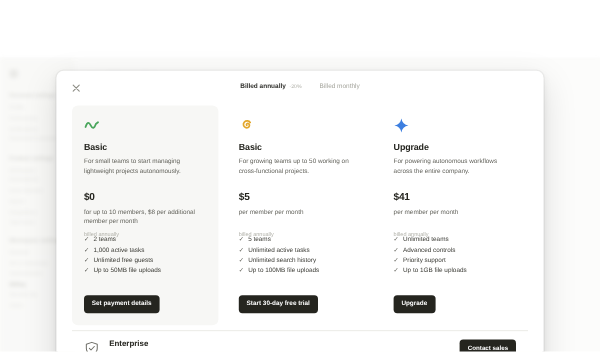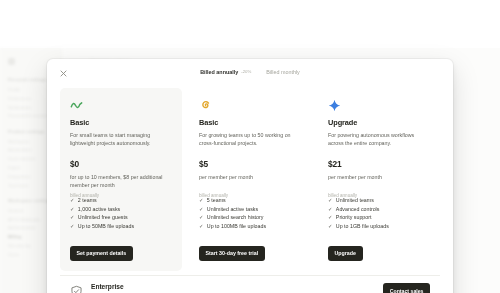--- a/index.html
+++ b/index.html
@@ -466,21 +466,21 @@
       </div>
 
       <div class="plan plain">
         <span class="plan-icon">
           <svg width="13" height="13" viewBox="0 0 20 20" aria-hidden="true">
             <path d="M10 1 C10.9 6.1, 13.9 9.1, 19 10 C13.9 10.9, 10.9 13.9, 10 19 C9.1 13.9, 6.1 10.9, 1 10 C6.1 9.1, 9.1 6.1, 10 1 Z" fill="#3d7fe0"></path>
           </svg>
         </span>
         <div class="plan-name">Upgrade</div>
         <div class="plan-desc">For powering autonomous workflows across the entire company.</div>
-        <div class="plan-price">$21</div>
+        <div class="plan-price">$41</div>
         <div class="plan-price-note">per member per month</div>
         <div class="plan-billed">billed annually</div>
         <ul class="plan-features">
           <li class="feature">
             <span class="check">✓</span>
             <span>Unlimited teams</span>
           </li>
           <li class="feature">
             <span class="check">✓</span>
             <span>Advanced controls</span>

